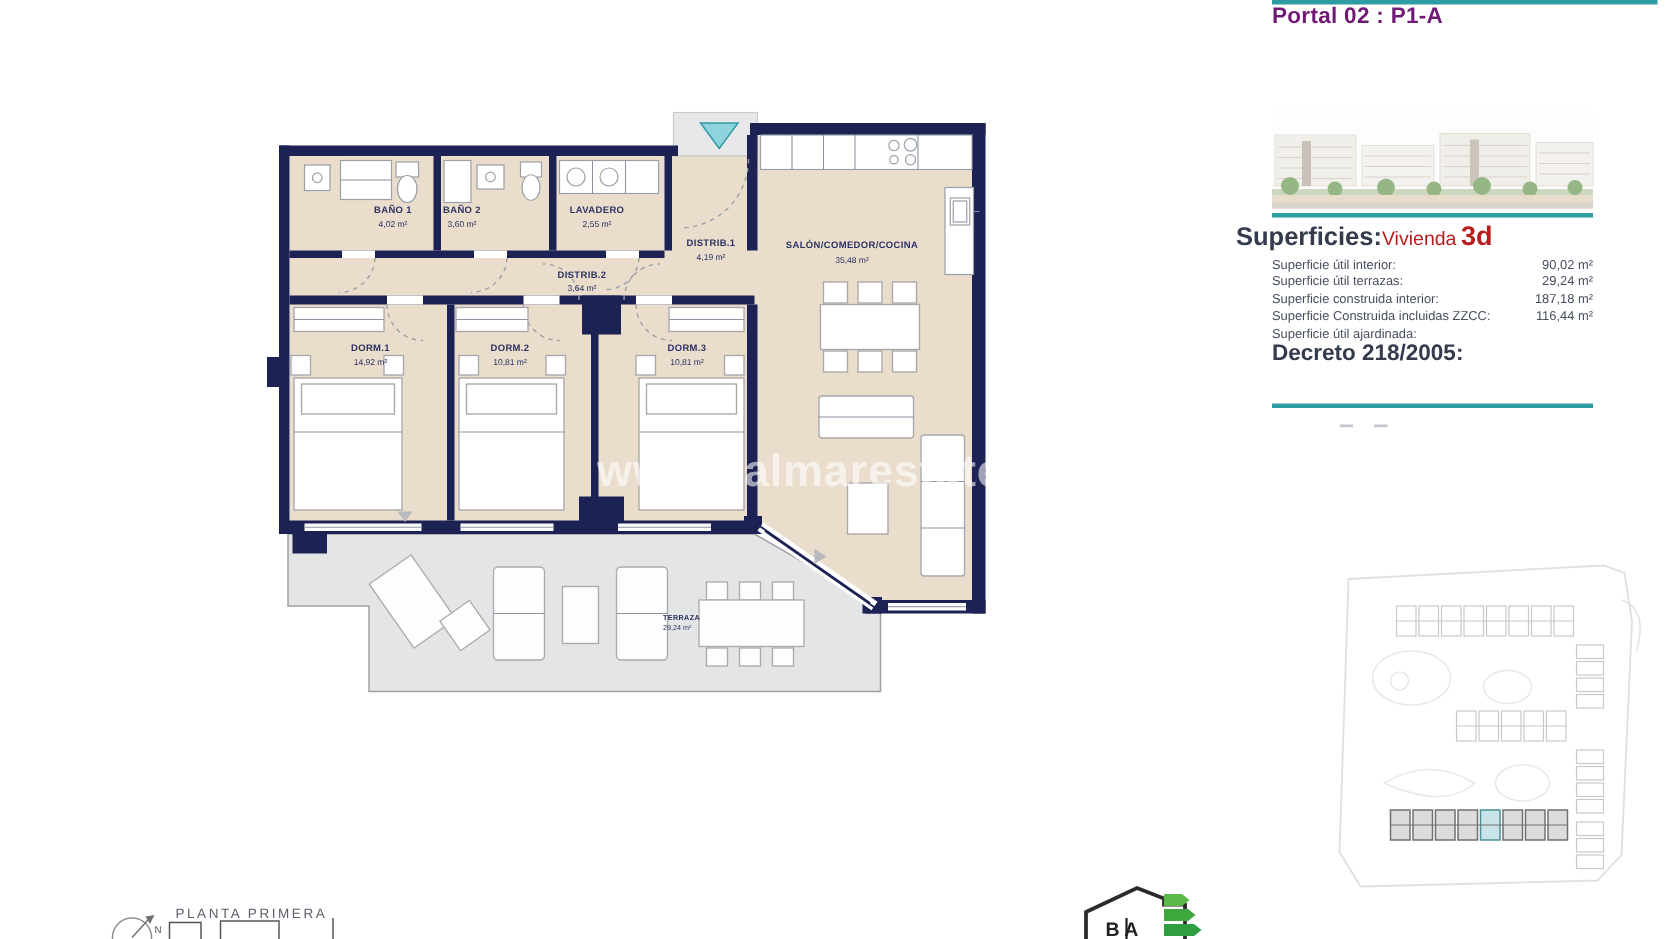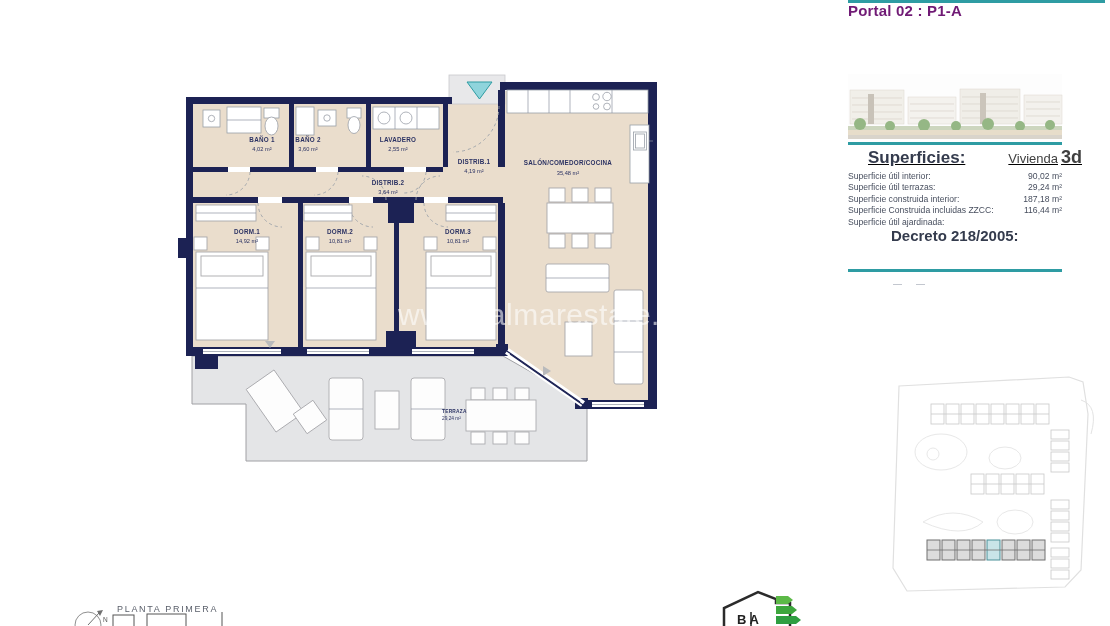--- a/index.html
+++ b/index.html
@@ -4,37 +4,37 @@
 <style>
   html,body{margin:0;padding:0;background:#fff;}
   .page{position:relative;width:1110px;height:626px;background:#fff;overflow:hidden;
         font-family:"Liberation Sans",sans-serif;}
   
   .portal-title{position:absolute;left:848px;top:2px;font-size:15px;font-weight:600;
 romantic  color:#3c4354;letter-spacing:.2px;color:#701a75;}
   .topline{position:absolute;left:848px;top:0;width:257px;height:3px;background:#2E9CA3;}
   .divider{position:absolute;left:848px;width:214px;height:3px;background:#2E9CA3;}
   .div1{top:142px}.div2{top:269px}
-  .sup-head{position:absolute;left:868px;top:147px;width:214px;display:flex;
-            justify-content:space-between;align-items:baseline;text-decoration:underline;}
+  .sup-head{position:absolute;left:824px;top:147px;width:214px;display:flex;
+            align-items:baseline;}
   .sup-head .h{font-size:17px;font-weight:700;color:#343b4d;}
-  .viv{color:#404040;font-size:13px;font-weight:400;}
+  .viv{color:#b91c1c;font-size:13px;font-weight:400;}
   .viv .num{font-size:18px;font-weight:600;margin-left:3px;}
   .s-rows{position:absolute;left:848px;top:171px;width:214px;font-size:8.6px;
           color:#474e5e;line-height:11.4px;}
   .srow{display:flex;justify-content:space-between;}
-  .dec-head{position:absolute;left:848px;top:227px;font-size:15px;font-weight:700;color:#343b4d;margin-left:43px;}
+  .dec-head{position:absolute;left:848px;top:227px;font-size:15px;font-weight:700;color:#343b4d;}
   .d-rows{position:absolute;left:848px;top:248px;width:214px;font-size:8.6px;
           color:#474e5e;line-height:11.4px;}
   .cutoff{position:absolute;left:893px;top:280px;width:130px;height:5px;overflow:hidden;}
   .cutoff i{display:inline-block;width:9px;height:8px;border-top:2px solid #c3c7cf;margin-right:14px;}
   .caption{position:absolute;left:117px;top:604px;font-size:9px;letter-spacing:1.7px;
            color:#5a5f6a;font-weight:400;}
   .watermark{position:absolute;left:398px;top:298px;width:315px;text-align:center;
-             font-size:30px;font-weight:400;letter-spacing:.5px;white-space:nowrap;
+             font-size:30px;font-weight:700;letter-spacing:.5px;white-space:nowrap;
              color:rgba(255,255,255,.58);z-index:5;}
   svg{position:absolute;left:0;top:0;}
   svg text{font-family:"Liberation Sans",sans-serif;}
   .room-name{font-size:6.3px;font-weight:700;fill:#2b3263;letter-spacing:.25px;}
   .room-area{font-size:5.7px;fill:#2b3263;}
   .tiny{font-size:4.8px;}
   .wall{fill:#1C2254;}
   .fix{fill:#fff;stroke:#9aa0a8;stroke-width:.8;}
   .furn{fill:#fff;stroke:#a8a8ac;stroke-width:.9;}
   .tfurn{fill:#fdfdfd;stroke:#ababaf;stroke-width:.9;}

